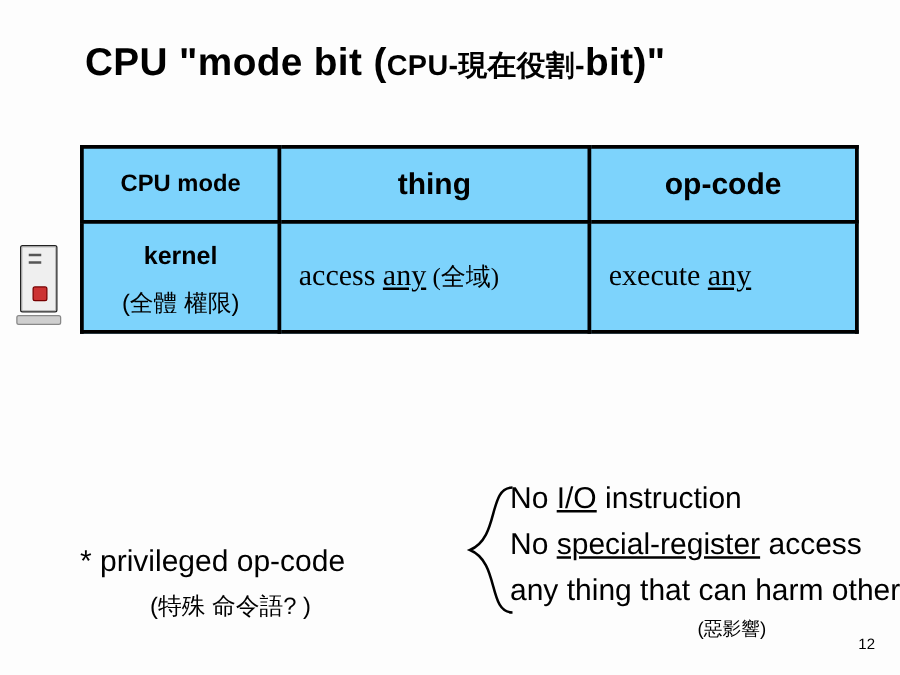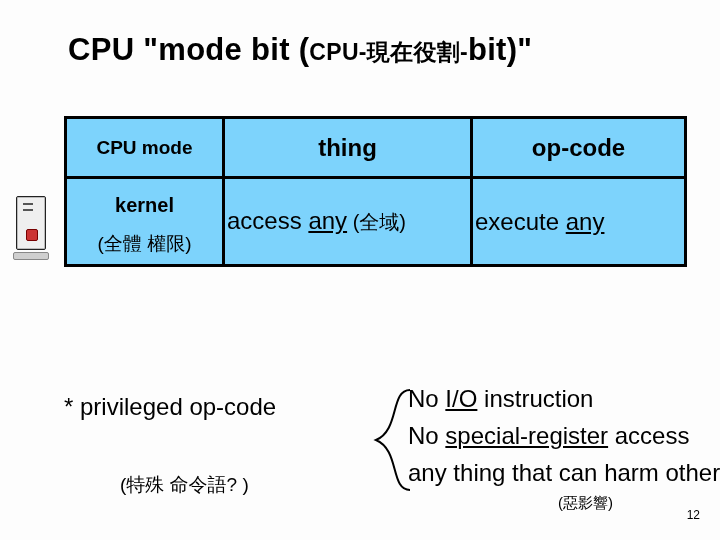--- a/index.html
+++ b/index.html
@@ -102,23 +102,24 @@
     font-size: 20px;
     font-weight: bold;
     margin-top: 6px;
   }
   .rowlabel .sub {
     display: block;
     font-size: 19px;
     margin-top: 16px;
   }
   .cell {
-    padding-left: 2px;
+    padding-left: 14px;
     font-size: 24px;
     white-space: nowrap;
+    font-family: Liberation Serif, serif;
   }
   .cell .anno {
     font-size: 20px;
   }
   .ul { text-decoration: underline; }
   .it { font-style: italic; }
   
   .brace {
     position: absolute;
     left: 370px;
@@ -133,21 +134,21 @@
     left: 408px;
     top: 380px;
     font-size: 24px;
     line-height: 1.55;
     white-space: nowrap;
   }
   
   .priv-label {
     position: absolute;
     left: 64px;
-    top: 393px;
+    top: 436px;
     font-size: 24px;
     white-space: nowrap;
   }
   .priv-sub {
     position: absolute;
     left: 120px;
     top: 472px;
     font-size: 19px;
   }
   .harm-sub {

